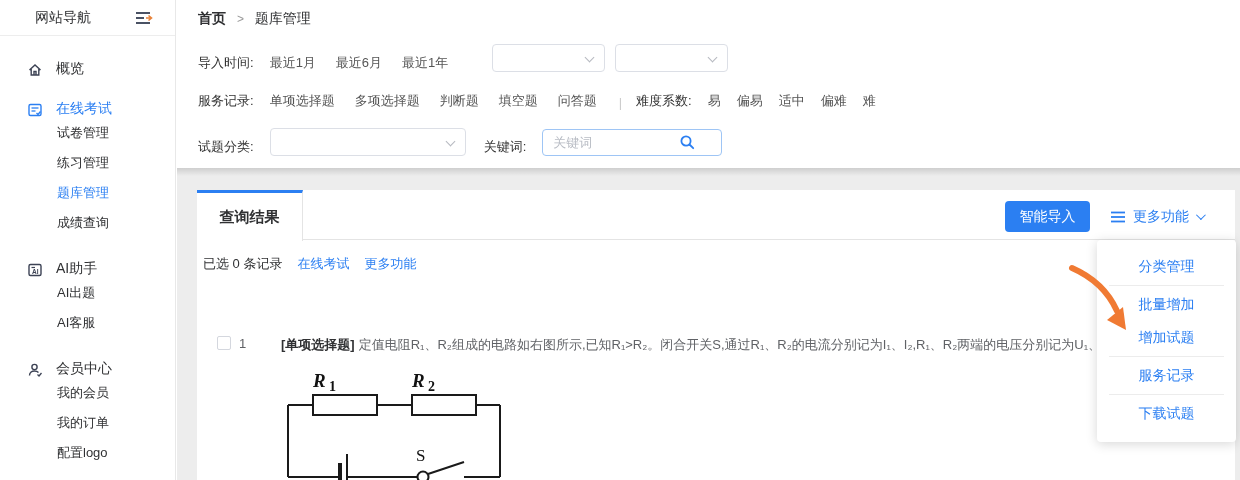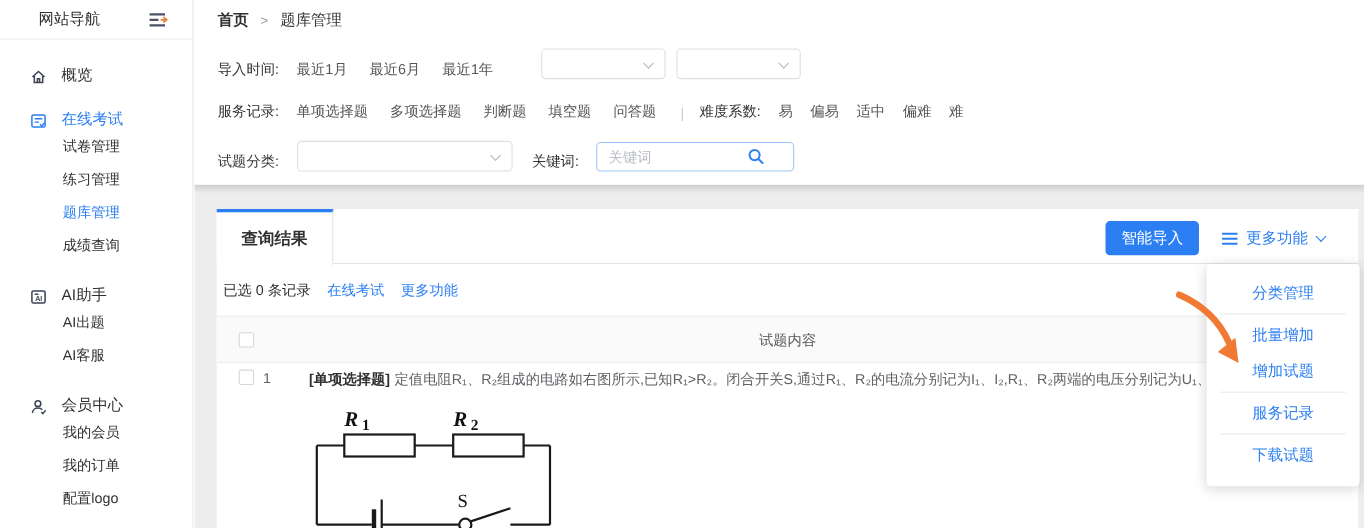--- a/index.html
+++ b/index.html
@@ -241,24 +241,20 @@
       <span class="more-chev"></span>
     </div>
   </div>
 
   <div class="toolbar">
     <span style="color:#303133;">已选 0 条记录</span>
     <span class="tb-link">在线考试</span>
     <span class="tb-link">更多功能</span>
   </div>
 
-  <div class="thead">
-    <span class="th-title">试题内容</span>
-    <span class="checkbox" style="left:20px; top:14px;"></span>
-  </div>
 
   <div class="trow-line">
     <span class="checkbox" style="left:20px; top:6px;"></span>
     <span class="row-index">1</span>
     <span class="row-text"><span class="row-tag">[单项选择题]</span><span>定值电阻R₁、R₂组成的电路如右图所示,已知R₁&gt;R₂。闭合开关S,通过R₁、R₂的电流分别记为I₁、I₂,R₁、R₂两端的电压分别记为U₁、U₂下列说法正</span></span>
   </div>
 </div>
 
 <div class="circuit">
   <svg width="280" height="130" viewBox="0 0 280 130">

